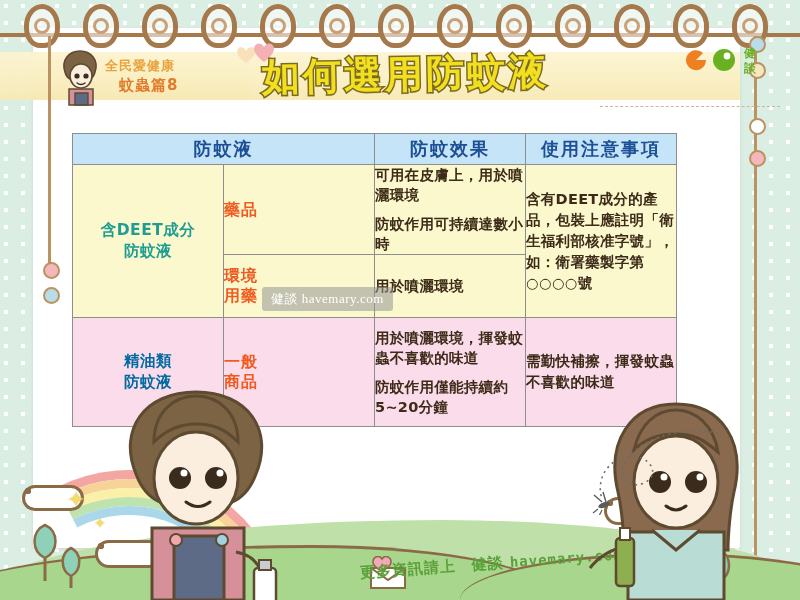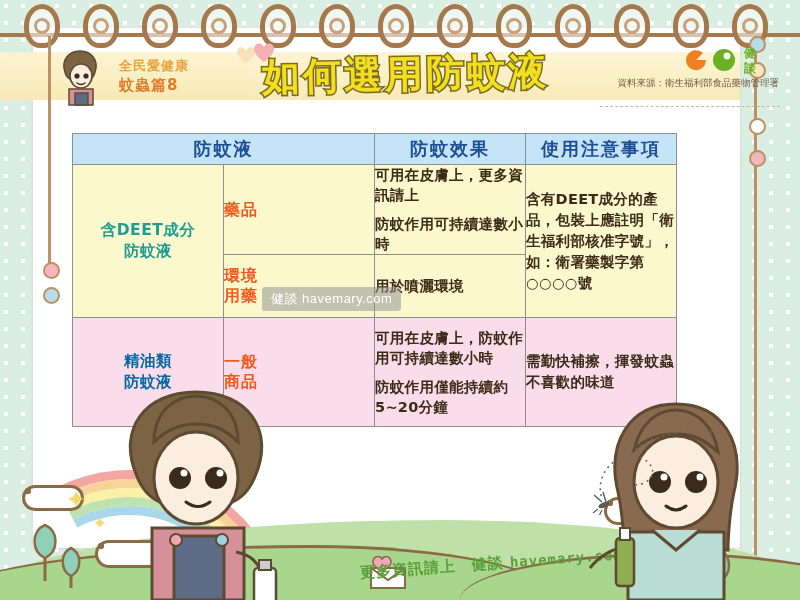--- a/index.html
+++ b/index.html
@@ -44,21 +44,21 @@
 
   
   .string{position:absolute;width:3px;background:#bb9262;}
   .bead{position:absolute;width:13px;height:13px;border-radius:50%;border:2px solid #bb9262;}
 
   
   .hdr-badge{
     position:absolute;left:33px;top:52px;width:222px;height:46px;
   }
   .hdr-badge .t1{
-    position:absolute;left:86px;top:5px;font-size:13px;font-weight:bold;color:#e8a33d;
+    position:absolute;left:72px;top:5px;font-size:13px;font-weight:bold;color:#e8a33d;
     letter-spacing:1px;white-space:nowrap;
   }
   .hdr-badge .t2{
     position:absolute;left:86px;top:24px;font-size:15px;font-weight:bold;color:#e07c2a;
     letter-spacing:1px;white-space:nowrap;
   }
   
   .badge-girl{position:absolute;left:18px;top:-6px;width:62px;height:62px;}
 
   .title{
@@ -108,21 +108,21 @@
   tr.pinkrow td{background:#fadceb;}
   tr.pinkrow td.cat{color:#0369a1;}
   tr.pinkrow td.sub{color:#f05a1e;}
   td.body p{margin:0 0 9px 0;}
   td.body p:last-child{margin-bottom:0;}
 
   .watermark{
     position:absolute;left:262px;top:287px;
     background:rgba(150,150,150,.55);color:#fff;
     font-size:13px;padding:3px 9px;border-radius:3px;letter-spacing:.5px;
-    font-family:Liberation Sans, sans-serif;
+    font-family:Liberation Serif, serif;
     white-space:nowrap;
   }
 
   
   .hill-back{
     position:absolute;left:-20px;bottom:0;width:840px;height:80px;
     background:#bfe0a8;border-radius:55% 45% 0 0/100% 100% 0 0;
   }
   .hill-front{
     position:absolute;left:-60px;bottom:0;width:620px;height:52px;
@@ -214,40 +214,39 @@
 
   <svg class="logo" viewBox="0 0 90 32">
     <path d="M20 16a10 10 0 1 1-3-7l-7 7z" fill="#ef8022"></path>
     <circle cx="38" cy="16" r="11" fill="#6ab023"></circle>
     <circle cx="41" cy="12" r="3.4" fill="#fff"></circle>
     <text x="58" y="13" font-size="12" font-weight="bold" fill="#6ab023" font-family="DejaVu Sans, sans-serif">健</text>
     <text x="58" y="28" font-size="12" font-weight="bold" fill="#6ab023" font-family="DejaVu Sans, sans-serif">談</text>
   </svg>
 
   <div class="credits">
-    <div>資料來源：衛生福利部食品藥物管理署</div>
   </div>
   <div class="cred-dash"></div>
 
   <table class="grid">
     <tbody>
         <tr>
       <th class="hd" colspan="2">防蚊液</th>
       <th class="hd">防蚊效果</th>
       <th class="hd">使用注意事項</th>
     </tr>
 
     <tr>
       <td class="cat" rowspan="2">
         <div>含DEET成分</div>
         <div>防蚊液</div>
       </td>
       <td class="sub">藥品</td>
       <td class="body">
-        <p>可用在皮膚上，更多資訊請上</p>
+        <p>可用在皮膚上，用於噴灑環境</p>
         <p>防蚊作用可持續達數小時</p>
       </td>
       <td class="note" rowspan="2">含有DEET成分的產品，包裝上應註明「衛生福利部核准字號」，如：衛署藥製字第○○○○號</td>
     </tr>
 
     <tr>
       <td class="sub">
         <div>環境</div>
         <div>用藥</div>
       </td>
@@ -259,21 +258,21 @@
     <tr class="pinkrow">
       <td class="cat">
         <div>精油類</div>
         <div>防蚊液</div>
       </td>
       <td class="sub">
         <div>一般</div>
         <div>商品</div>
       </td>
       <td class="body" style="height:108px">
-        <p>可用在皮膚上，防蚊作用可持續達數小時</p>
+        <p>用於噴灑環境，揮發蚊蟲不喜歡的味道</p>
         <p>防蚊作用僅能持續約5~20分鐘</p>
       </td>
       <td class="note">需勤快補擦，揮發蚊蟲不喜歡的味道</td>
     </tr>
   </tbody>
     </table>
 
   <div class="watermark">健談 havemary.com</div>
 
   <div class="rainbow">

